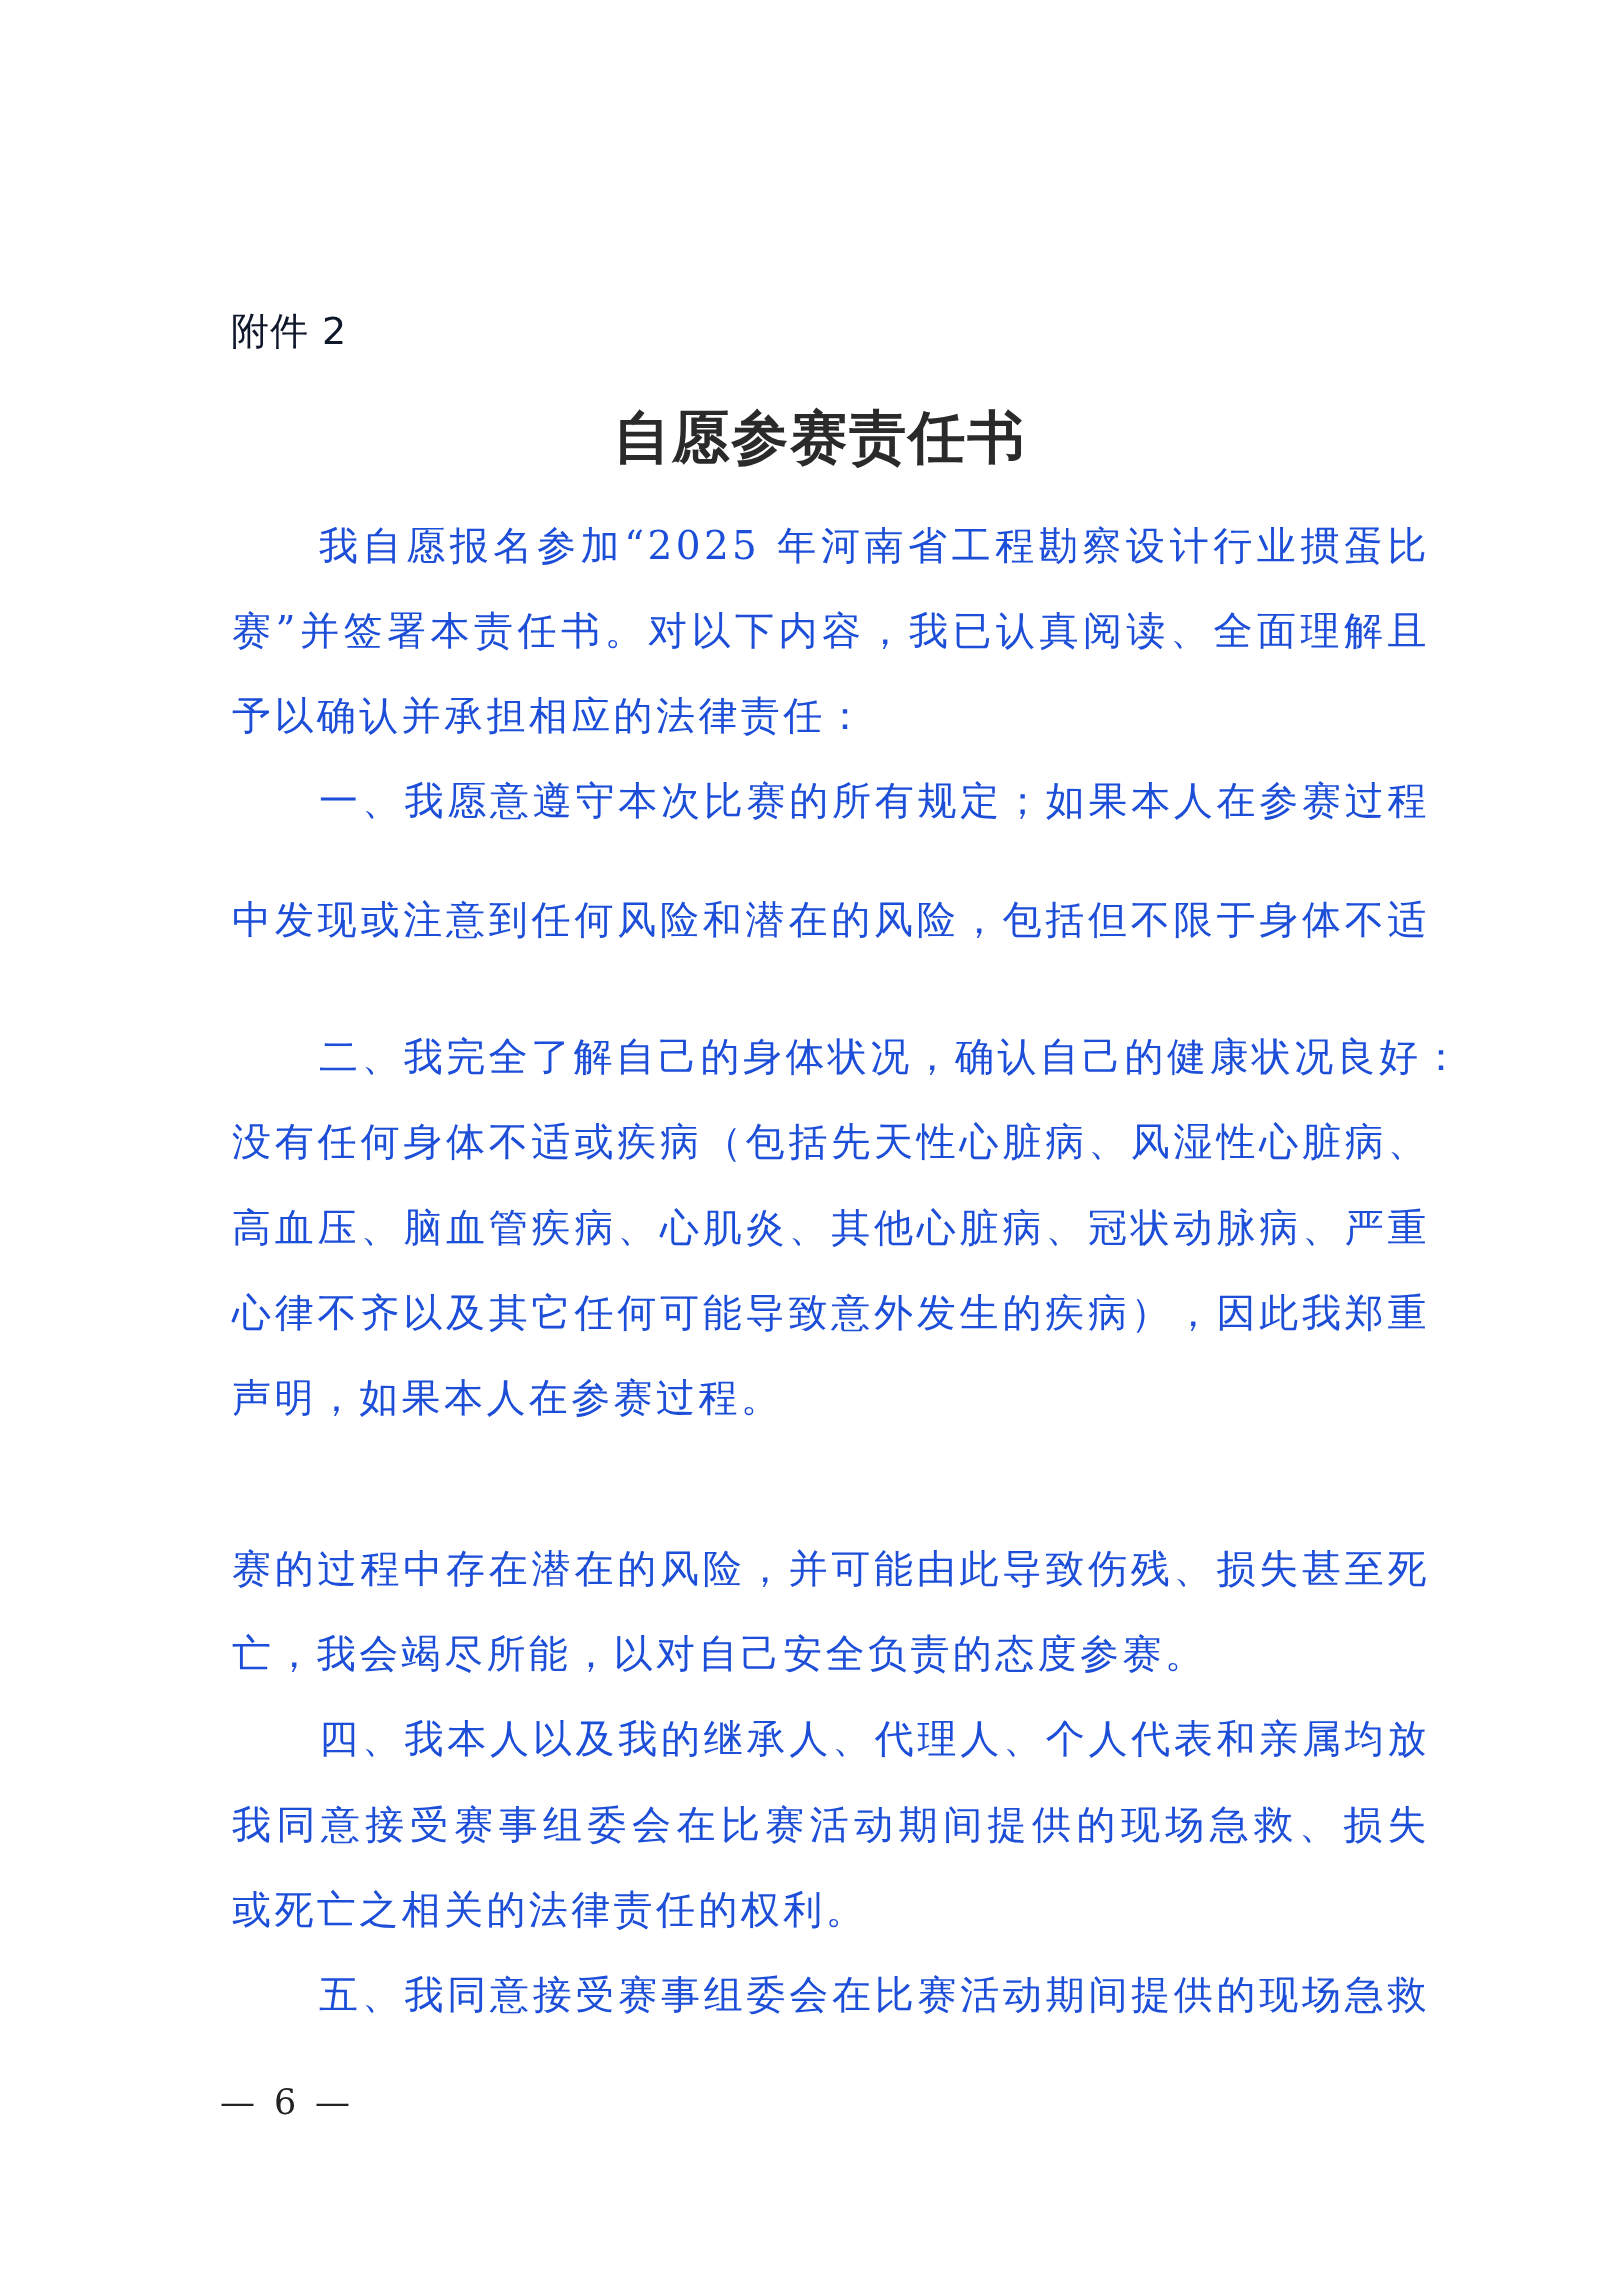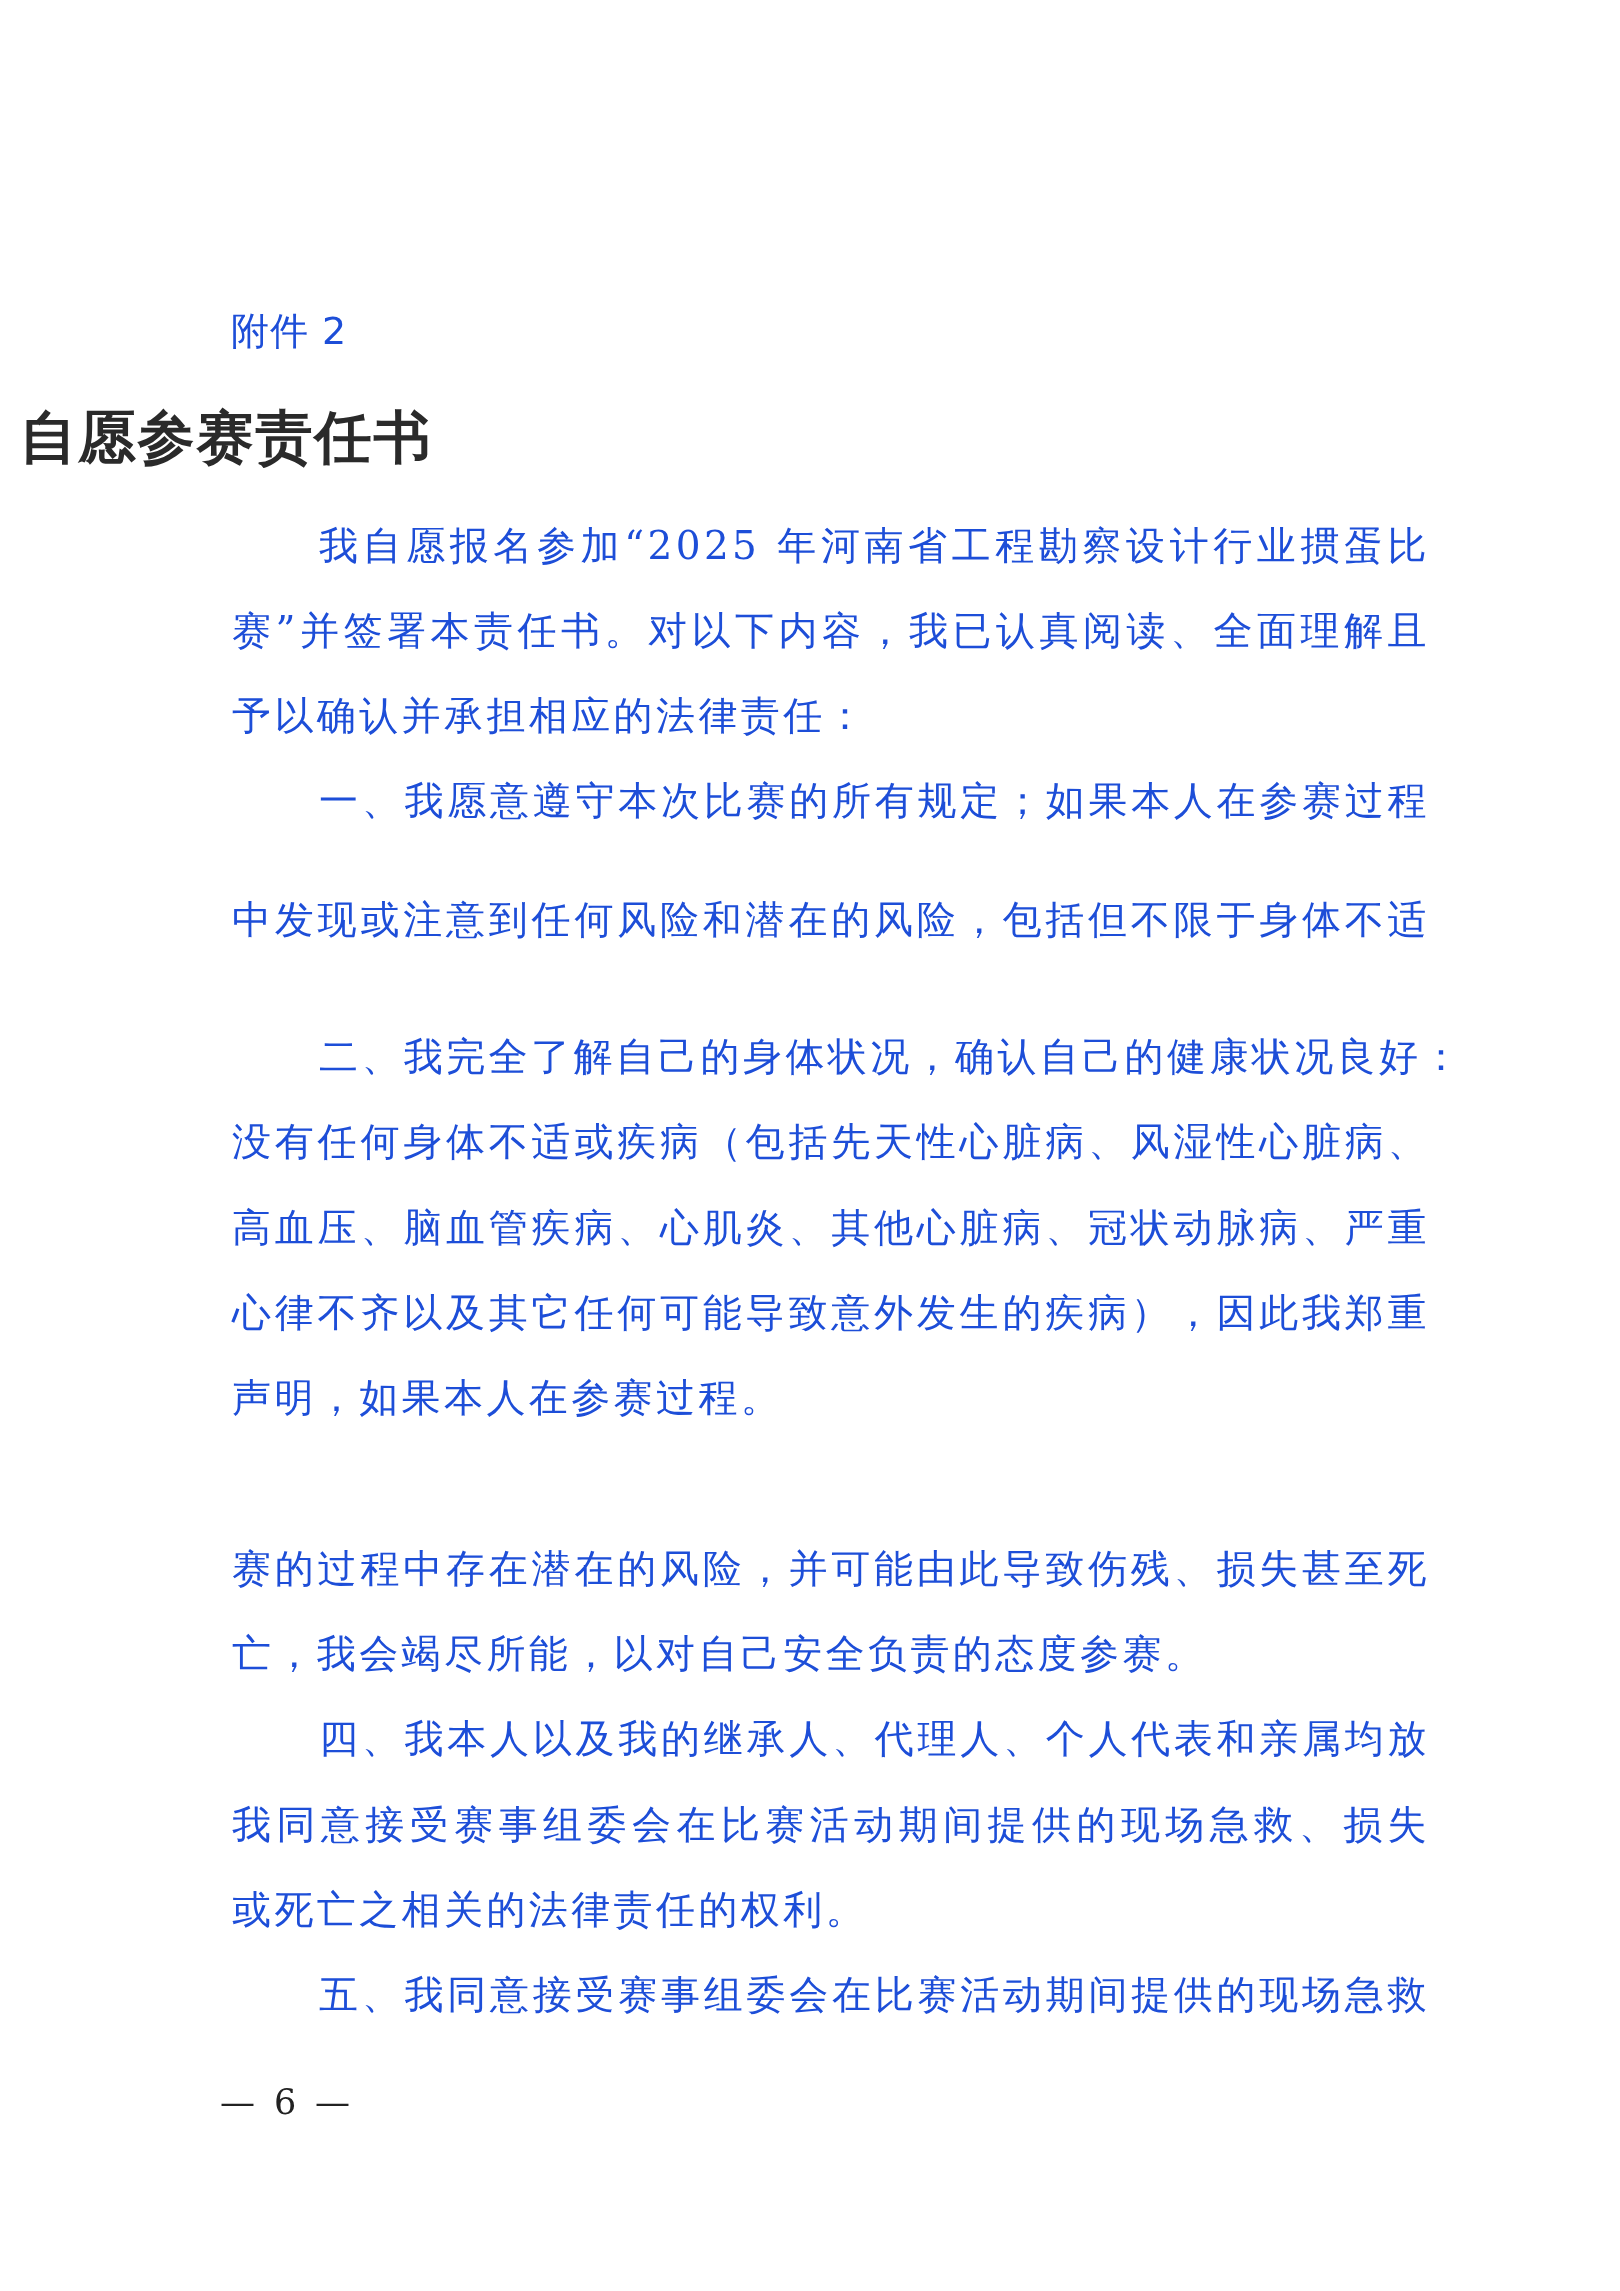--- a/index.html
+++ b/index.html
@@ -22,29 +22,29 @@
     background: #ffffff;
   }
   .attachment-label {
     position: absolute;
     left: 231px;
     top: 308px;
     font-family: "DejaVu Sans", "Liberation Sans", sans-serif;
     font-size: 38px;
     line-height: 47px;
     letter-spacing: 1px;
-    color: #1d4ed8;
+    color: #0f172a;
     white-space: nowrap;
   }
   .doc-title {
     position: absolute;
     left: 0;
     width: 1620px;
     top: 402px;
-    text-align: left;
+    text-align: center;
     font-family: "DejaVu Serif", "Liberation Serif", serif;
     font-weight: bold;
     font-size: 57px;
     line-height: 69px;
     letter-spacing: 2px;
     color: #2a2a2a;
     white-space: nowrap;
   }
   .doc-title span { margin-left: 19.6px; }
   .body-line {

